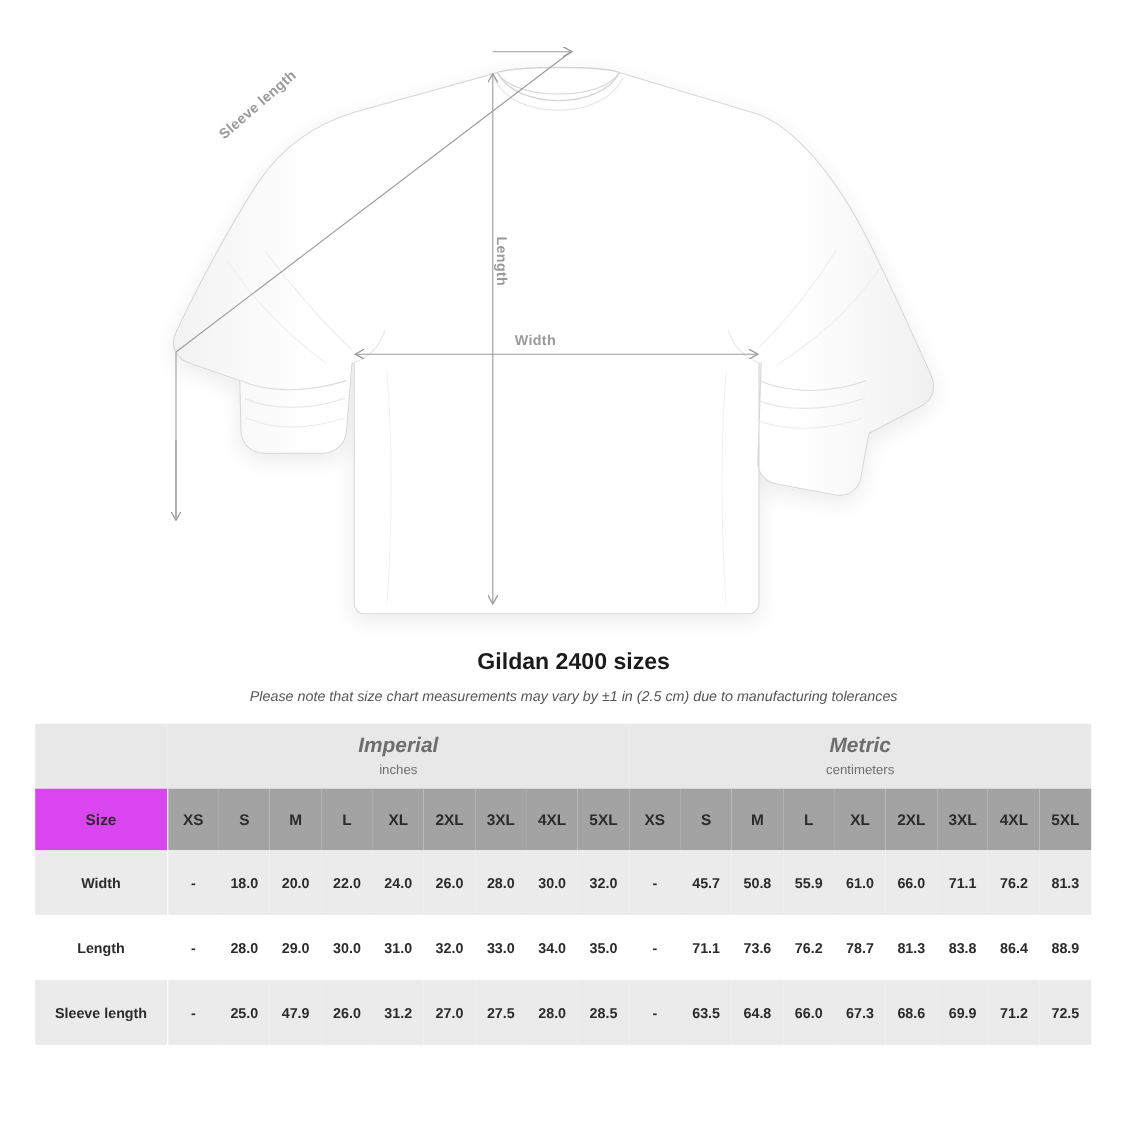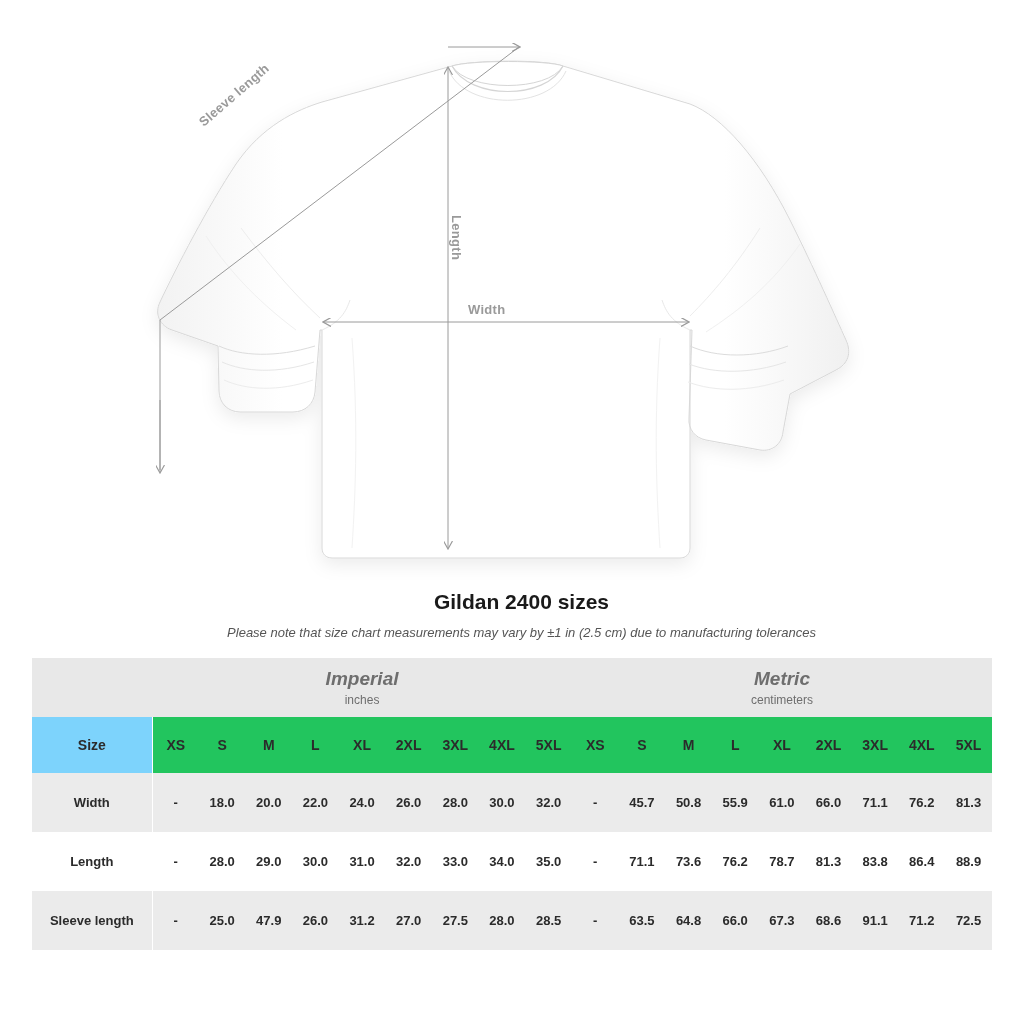--- a/index.html
+++ b/index.html
@@ -111,27 +111,27 @@
   .unit-head .unit-sub {
     font-size: 12px;
     font-weight: normal;
     color: #6e6e6e;
     display: block;
     margin-top: 3px;
   }
   .corner-cell { background: #e8e8e8; }
 
   tr.head-row td {
-    background: #22c55e;
+    background: #a3a3a3;
     height: 56px;
     font-size: 14px;
     font-weight: bold;
     color: #2b2b2b;
   }
-  tr.head-row td.rowhead { background: #7dd3fc; }
+  tr.head-row td.rowhead { background: #d946ef; }
 
   tr.data-row.shade td { background: #ebebeb; }
   tr.data-row td { background: #ffffff; }
 
   td.rowhead {
     font-size: 14px;
     font-weight: bold;
     color: #2b2b2b;
   }
   .col-label { width: 120px; }
@@ -361,21 +361,21 @@
           <td>27.0</td>
           <td>27.5</td>
           <td>28.0</td>
           <td>28.5</td>
           <td>-</td>
           <td>63.5</td>
           <td>64.8</td>
           <td>66.0</td>
           <td>67.3</td>
           <td>68.6</td>
-          <td>91.1</td>
+          <td>69.9</td>
           <td>71.2</td>
           <td>72.5</td>
         </tr>
       </tbody>
     </table>
   </div>
 
 </div>
 
 </body></html>

